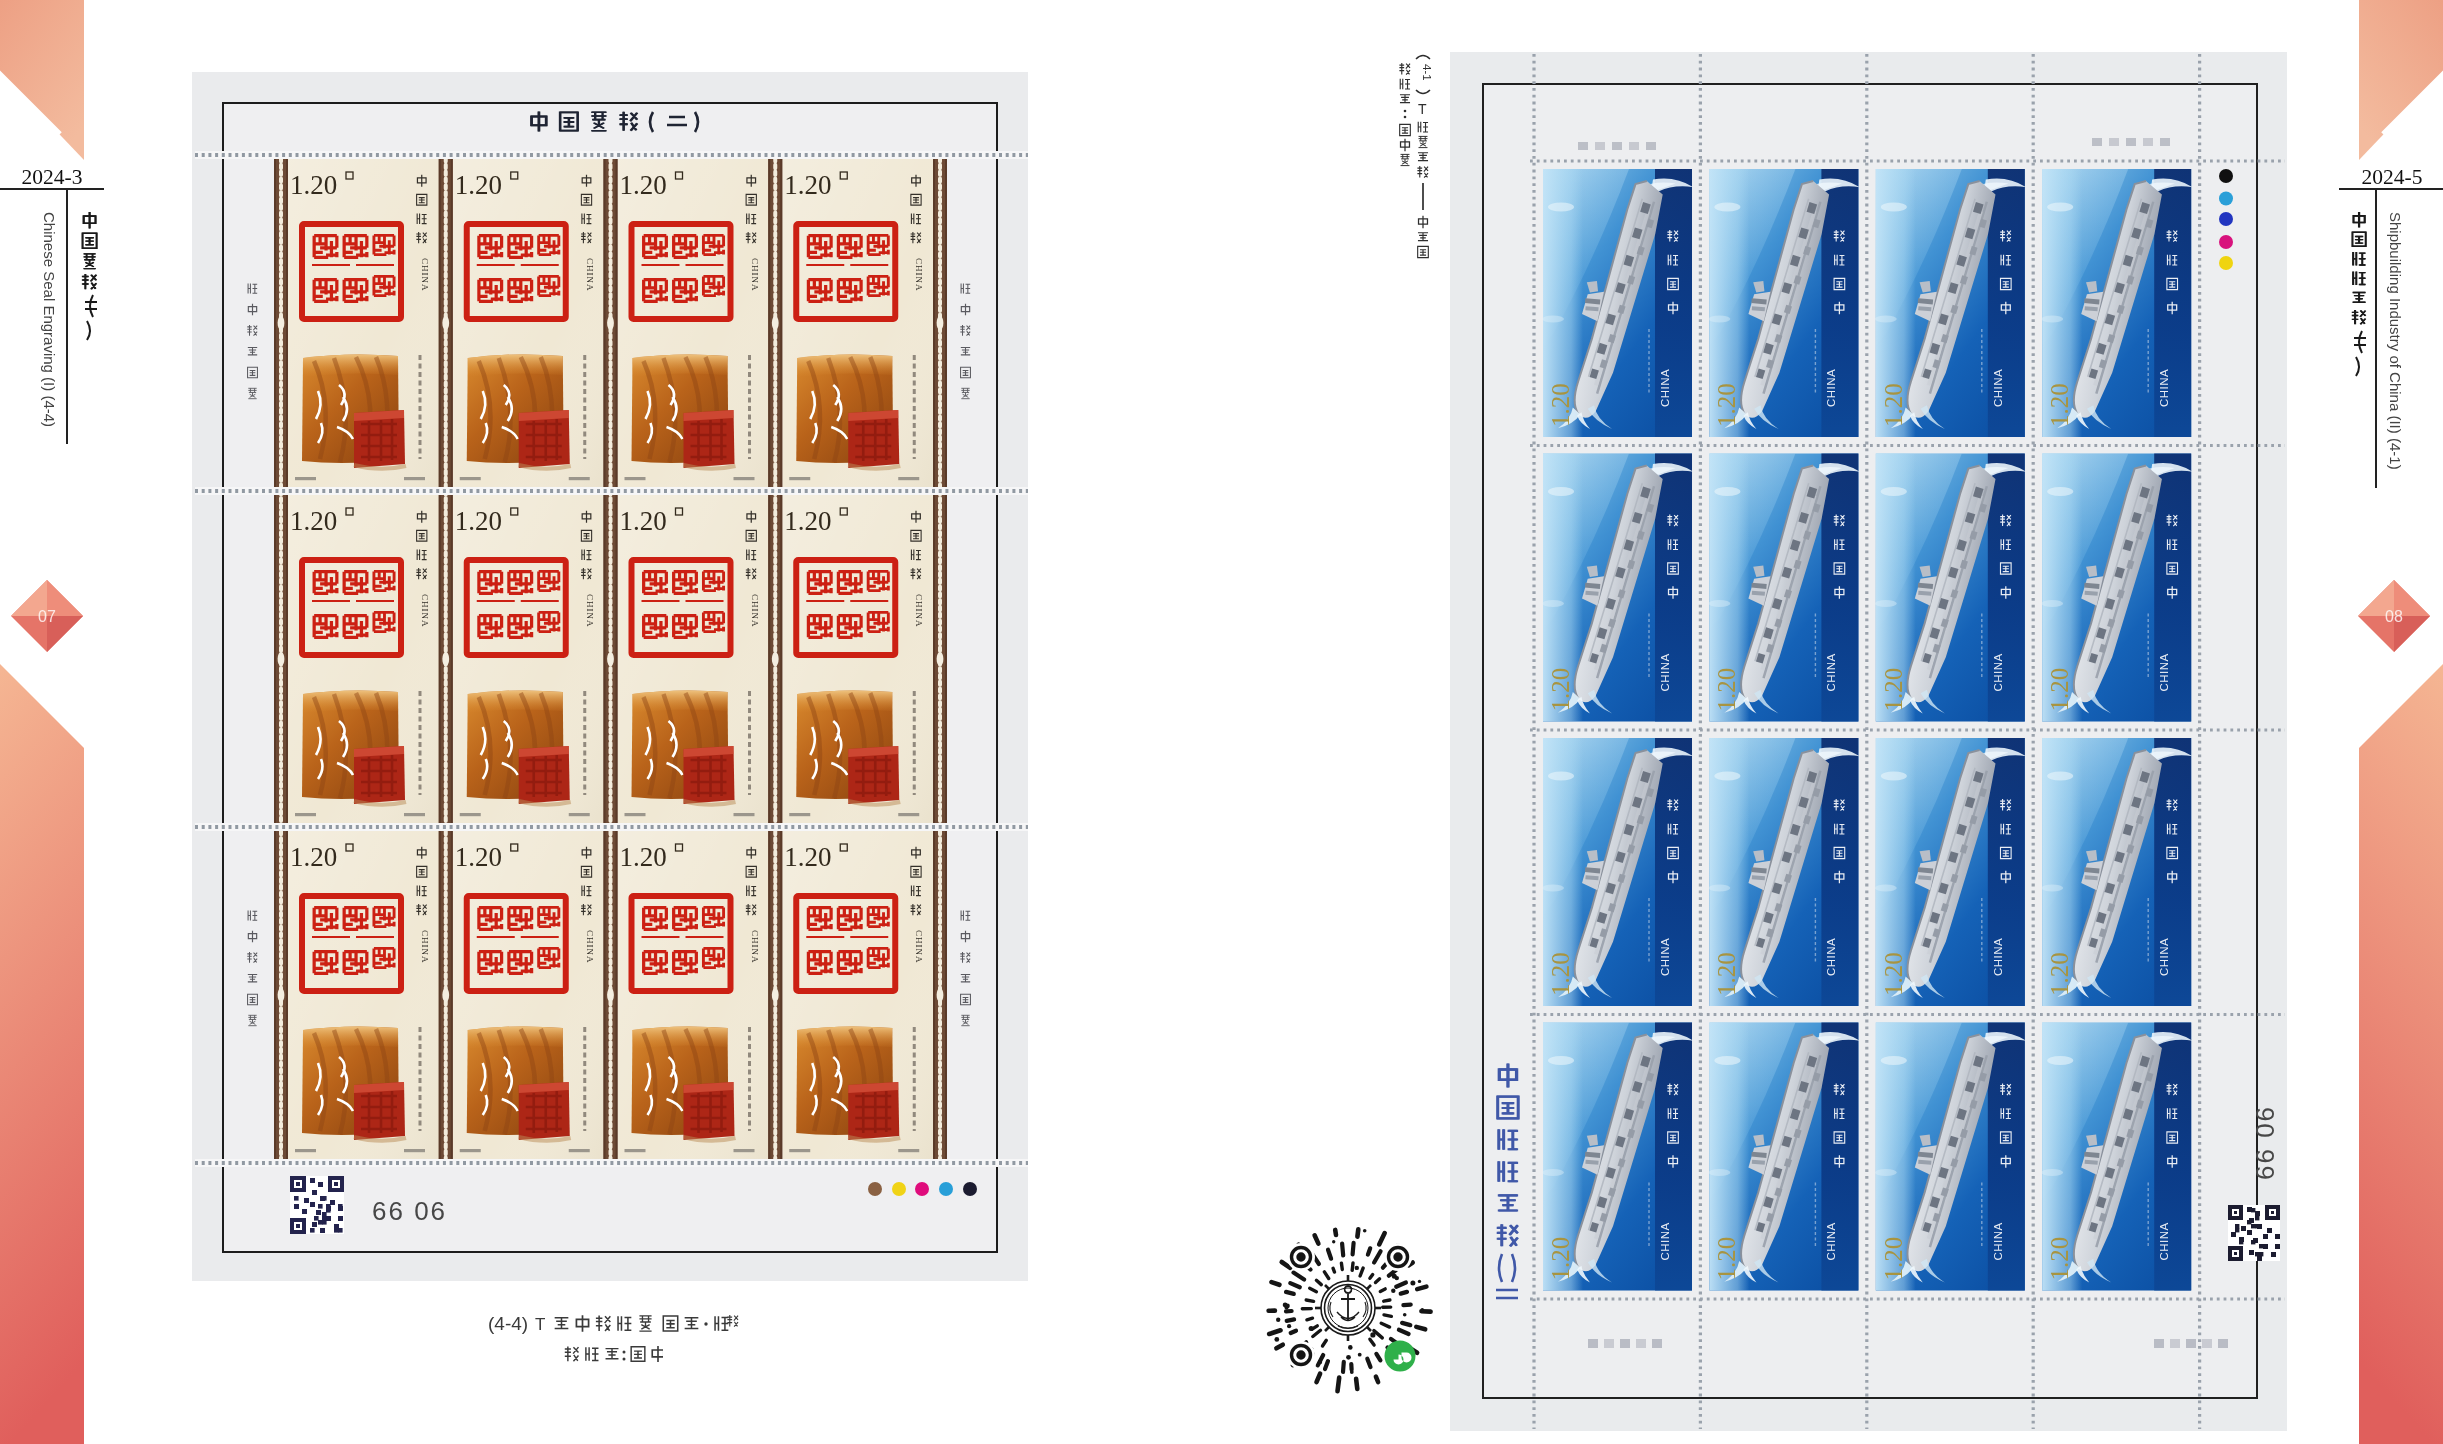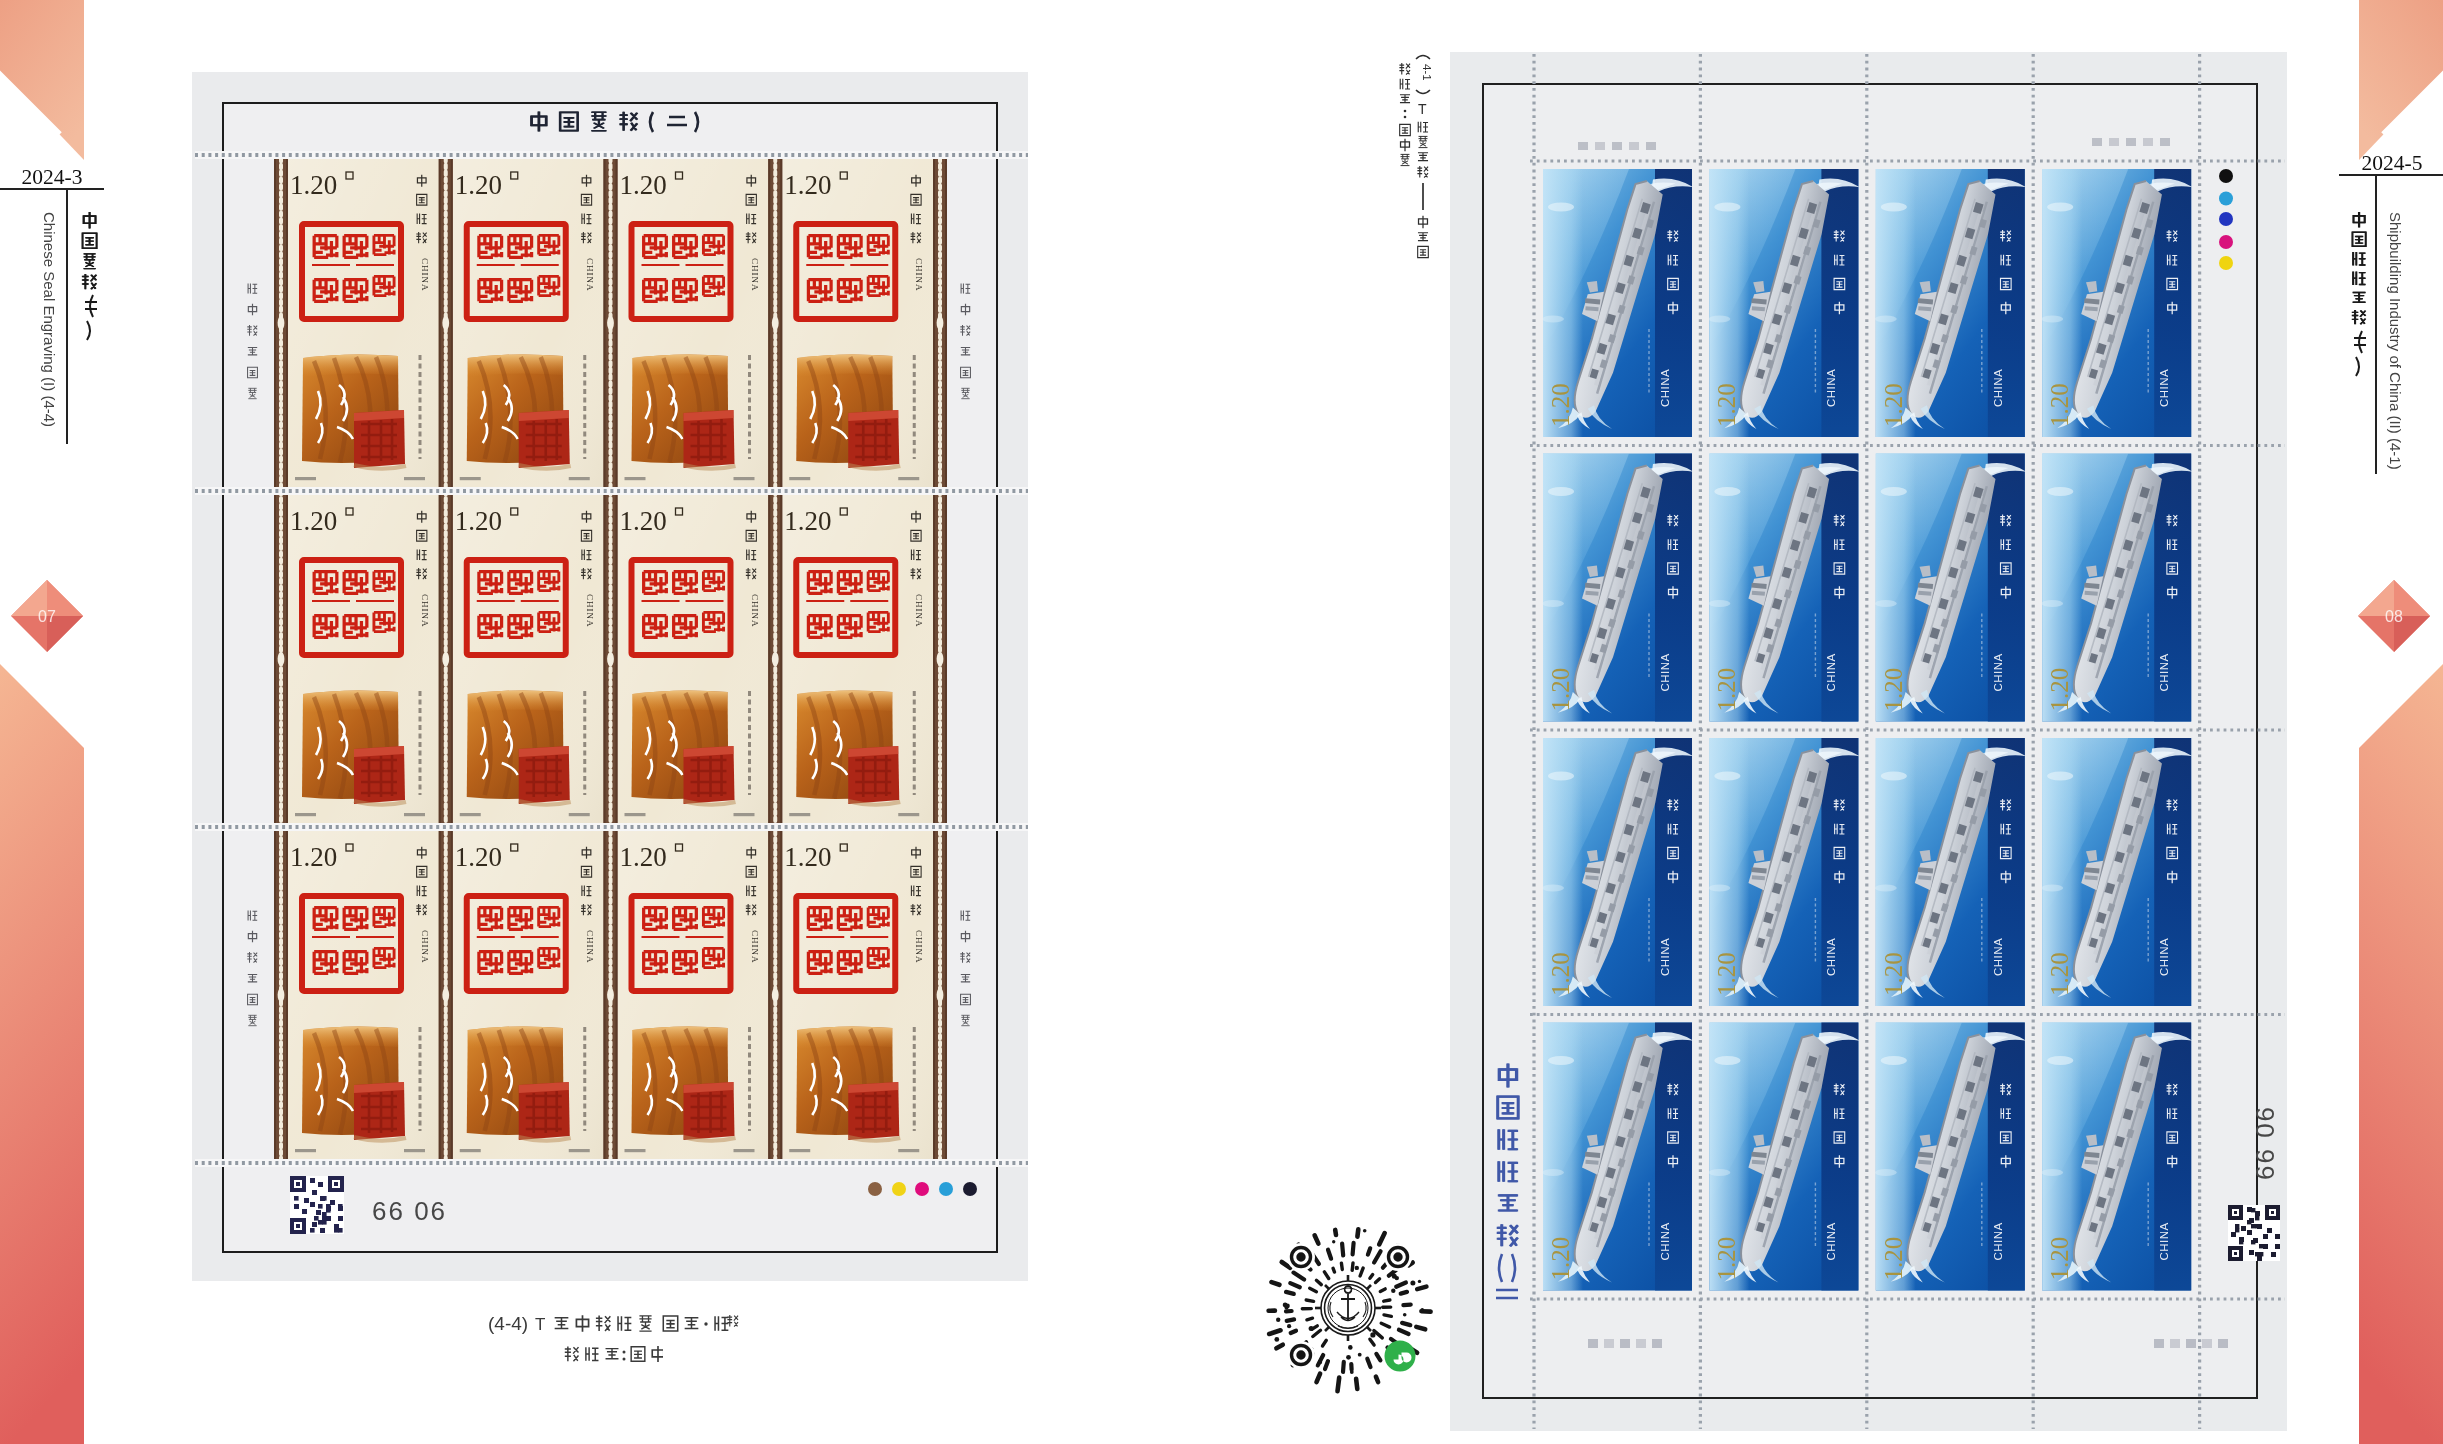--- a/index.html
+++ b/index.html
@@ -727,21 +727,21 @@
   <defs>
         <linearGradient id="tr1" x1="1" y1="0" x2="0.3" y2="1">
     <stop offset="0" stop-color="#eda084"></stop>
           <stop offset="1" stop-color="#f3bb9e"></stop>
         </linearGradient>
       </defs>
   <polygon points="16,0 100,0 100,72 16,160" fill="url(#tr1)"></polygon>
   <line x1="102" y1="72" x2="40" y2="134" stroke="#ffffff" stroke-width="5"></line>
 </svg>
 
-<div class="abs" style="left:2339px;top:151px;width:104px;height:300px;color:#111;">
+<div class="abs" style="left:2339px;top:165px;width:104px;height:300px;color:#111;">
   <div class="abs" style="left:10px;top:0;width:86px;text-align:center;font-family:'Liberation Serif',serif;font-size:21.5px;white-space:nowrap;">2024-5</div>
   <div class="abs" style="left:0;top:23px;width:104px;border-top:2px solid #222;"></div>
   <div class="abs" style="left:36px;top:23px;width:2px;height:300px;background:#222;"></div>
 </div>
 
 <svg class="abs" style="left:2348px;top:211px" width="24" height="170" viewBox="0 0 24 170" color="#1a1a1a">
   <g>
   <use href="#h1" transform="translate(2,0) scale(0.175)"></use>
   <use href="#h2" transform="translate(2,19.5) scale(0.175)"></use>
   <use href="#h3" transform="translate(2,39) scale(0.175)"></use>

